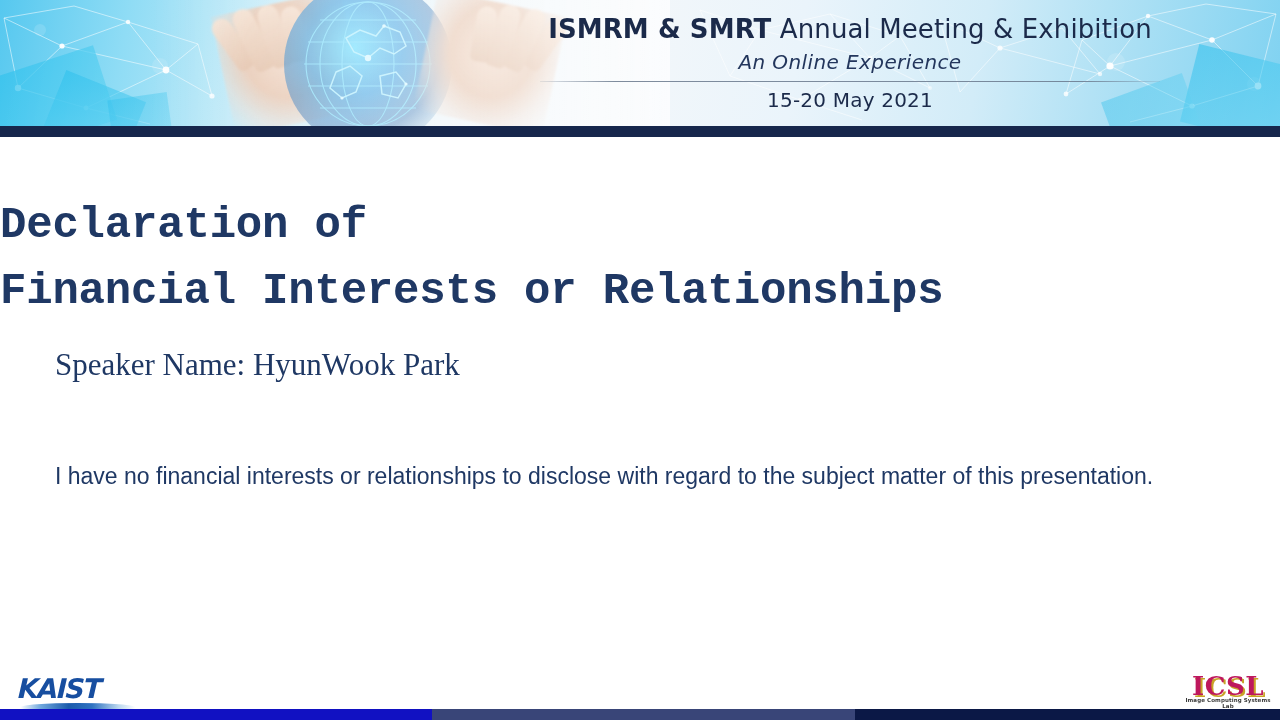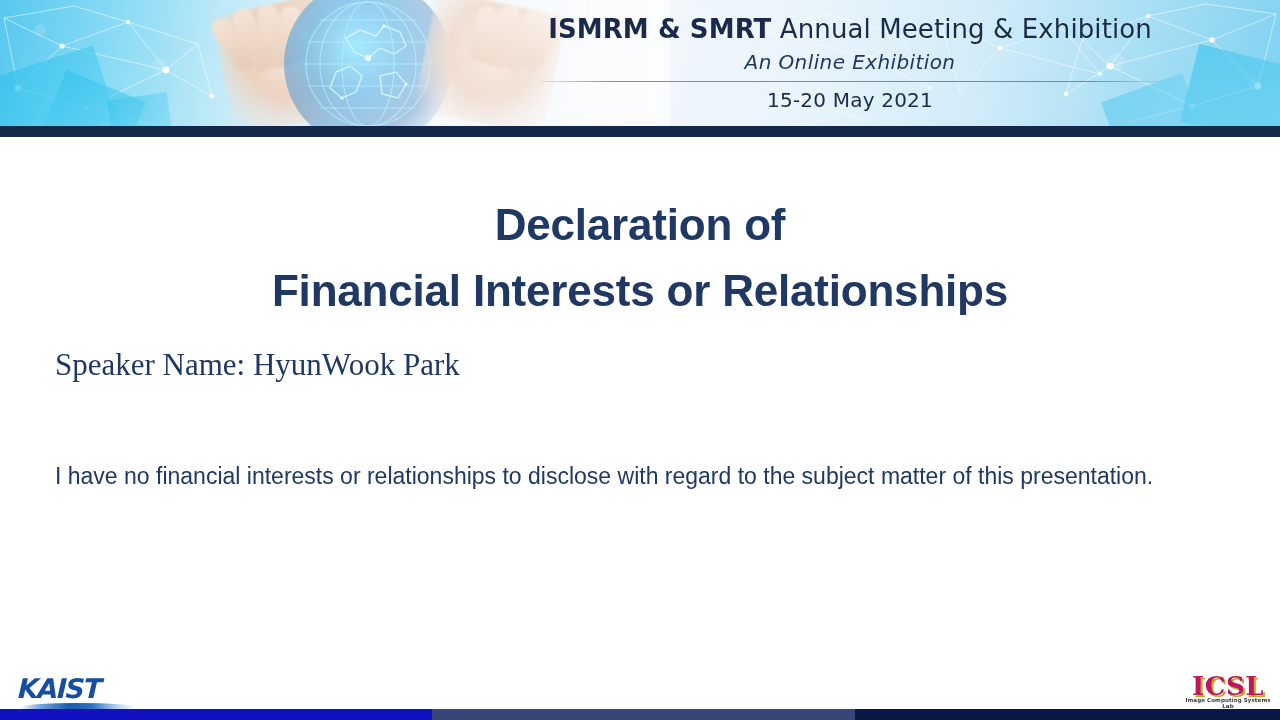--- a/index.html
+++ b/index.html
@@ -145,22 +145,21 @@
     left: 0; top: 126px;
     width: 1280px; height: 11px;
     background: #16274c;
   }
 
   
   .slide-title {
     position: absolute;
     left: 0; top: 192px;
     width: 1280px;
-    text-align: center;
-    font-family: Liberation Sans, sans-serif;
+    font-family: Liberation Mono, monospace;
     font-weight: bold;
     font-size: 44px;
     line-height: 66px;
     color: #1f3864;
     letter-spacing: -.2px;
   }
 
   .speaker-line {
     position: absolute;
     left: 55px; top: 347px;
@@ -320,21 +319,21 @@
       <div class="finger" style="left:26px; top:-2px; width:21px; height:66px; transform:rotate(-14deg);"></div>
       <div class="finger" style="left:48px; top:0px;  width:21px; height:64px; transform:rotate(-6deg);"></div>
       <div class="finger" style="left:68px; top:6px;  width:20px; height:56px; transform:rotate(2deg);"></div>
     </div>
   </div>
 
   <div class="banner-haze"></div>
 
   <div class="banner-text">
     <div class="conf-title"><span class="bold">ISMRM &amp; SMRT</span><span> Annual Meeting &amp; Exhibition</span></div>
-    <div class="conf-sub">An Online Exhibition</div>
+    <div class="conf-sub">An Online Experience</div>
     <div class="conf-rule"></div>
     <div class="conf-dates">15-20 May 2021</div>
   </div>
 </div>
 
 <div class="header-strip"></div>
 
 <div class="slide-title">
   <div>Declaration of</div>
   <div>Financial Interests or Relationships</div>

